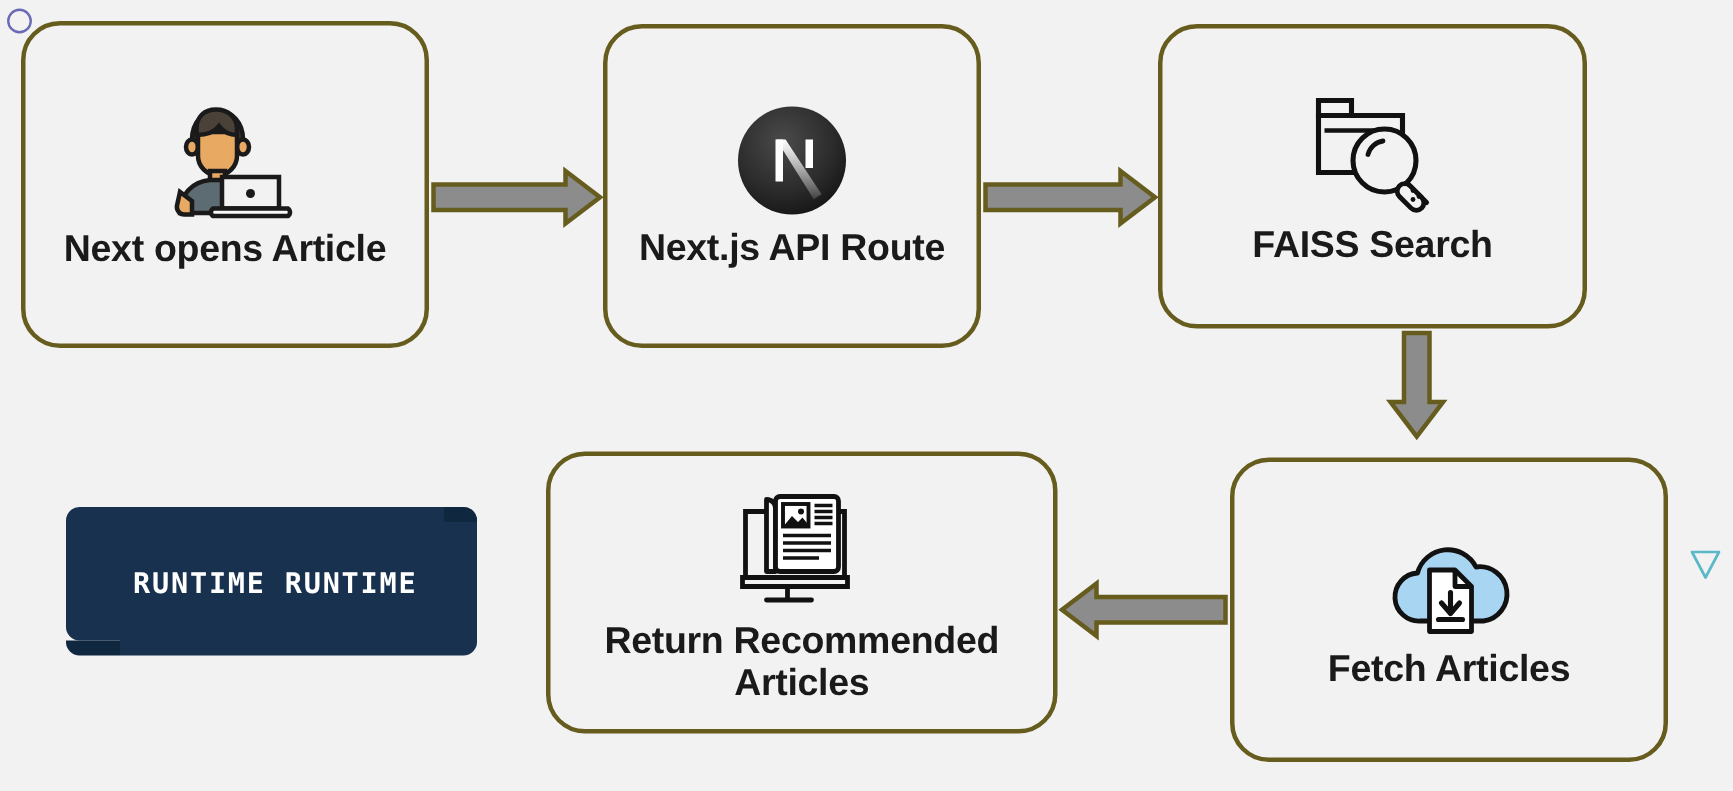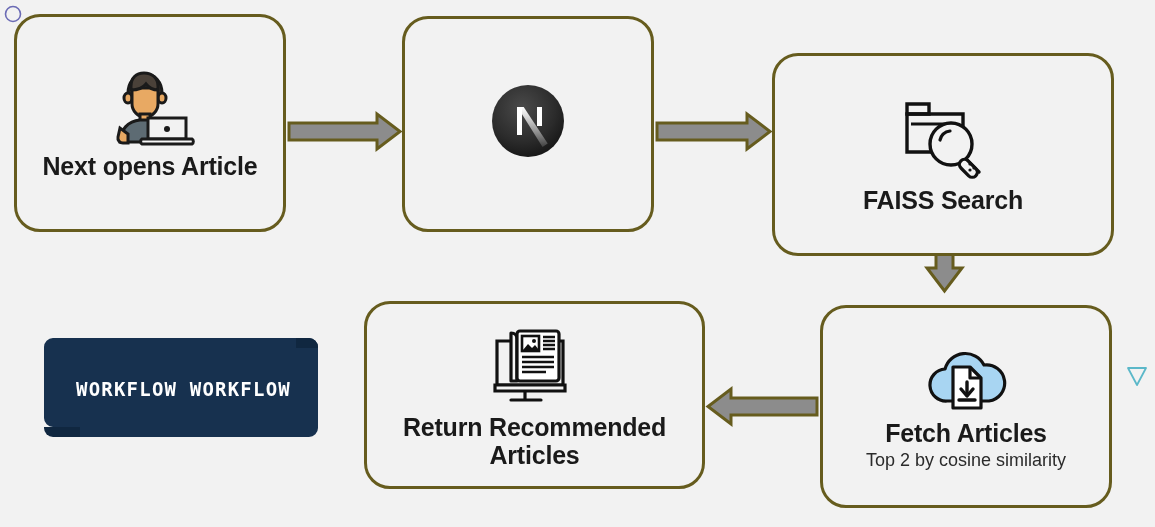--- a/index.html
+++ b/index.html
@@ -48,21 +48,21 @@
   }
   .node .subtitle {
     font-weight: normal;
     color: #2b2b2b;
     line-height: 1.2;
     margin-top: 3px;
   }
 
   #node-user       { left: 14px;  top: 14px;  width: 272px; height: 218px; }
   #node-api        { left: 402px; top: 16px;  width: 252px; height: 216px; }
-  #node-faiss      { left: 772px; top: 16px;  width: 342px; height: 203px; margin-top: 37px; }
+  #node-faiss      { left: 772px; top: 16px;  width: 286px; height: 203px; }
   #node-fetch      { left: 820px; top: 305px; width: 292px; height: 203px; }
   #node-return     { left: 364px; top: 301px; width: 341px; height: 188px; }
 
   #node-user   .title   { font-size: 25px; }
   #node-api    .title   { font-size: 25px; }
   #node-faiss  .title   { font-size: 25px; }
   #node-fetch  .title   { font-size: 25px; }
   #node-fetch  .subtitle{ font-size: 18px; }
   #node-return .title   { font-size: 25px; }
   #node-return .subtitle{ font-size: 18px; }
@@ -166,20 +166,21 @@
 
 <div class="node" id="node-api">
   <span class="icon">
     <svg width="76" height="76" viewBox="0 0 76 76">
       <circle cx="38" cy="38" r="36" fill="url(#nextGrad)"></circle>
       <path d="M27 24h5v28h-5z" fill="#ffffff"></path>
       <path d="M47 24h5v19h-5z" fill="#ffffff"></path>
       <path d="M27.5 24h6.2l24 36.5-5.2 3.4z" fill="url(#nextSlash)"></path>
     </svg>
   </span>
+  <div class="title">Next.js API Route</div>
 </div>
 
 <div class="node" id="node-faiss">
   <span class="icon">
     <svg width="96" height="84" viewBox="0 0 96 84">
 
       <path d="M12 8h22v10H12z" fill="none" stroke="#111111" stroke-width="3.4"></path>
 
       <path d="M12 18h56v38H12z" fill="none" stroke="#111111" stroke-width="3.4"></path>
 
@@ -206,21 +207,20 @@
 
       <path d="M28 26h17l11 11v30H28z" fill="#ffffff" stroke="#111111" stroke-width="3.2" stroke-linejoin="round"></path>
       <path d="M45 26v11h11" fill="none" stroke="#111111" stroke-width="3.2" stroke-linejoin="round"></path>
 
       <path d="M42 41v13" stroke="#111111" stroke-width="3.4" stroke-linecap="round"></path>
       <path d="M36 48l6 7 6-7" fill="none" stroke="#111111" stroke-width="3.4" stroke-linecap="round" stroke-linejoin="round"></path>
       <path d="M34 59h16" stroke="#111111" stroke-width="3.4" stroke-linecap="round"></path>
     </svg>
   </span>
   <div class="title">Fetch Articles</div>
-  <div class="subtitle">Top 2 by cosine similarity</div>
 </div>
 
 <div class="node" id="node-return">
   <span class="icon">
     <svg width="96" height="86" viewBox="0 0 96 86">
 
       <path d="M10 20h66v44H10z" fill="#f2f2f2" stroke="#111111" stroke-width="3.2"></path>
       <path d="M8 64h70v6H8z" fill="#f2f2f2" stroke="#111111" stroke-width="3.2"></path>
 
       <path d="M38 70v8" stroke="#111111" stroke-width="3.2"></path>
@@ -235,14 +235,14 @@
 
       <path d="M56 16h12M56 20h12M56 24h12M56 28h12" stroke="#111111" stroke-width="2.4"></path>
 
       <path d="M35 36h32M35 41h32M35 46h32M35 51h24" stroke="#111111" stroke-width="2.4"></path>
     </svg>
   </span>
   <div class="title">Return Recommended Articles</div>
 </div>
 
 <div id="ribbon">
-  <div class="ribbon-label">WORKFLOW WORKFLOW</div>
+  <div class="ribbon-label">RUNTIME RUNTIME</div>
 </div>
 
 </body></html>

